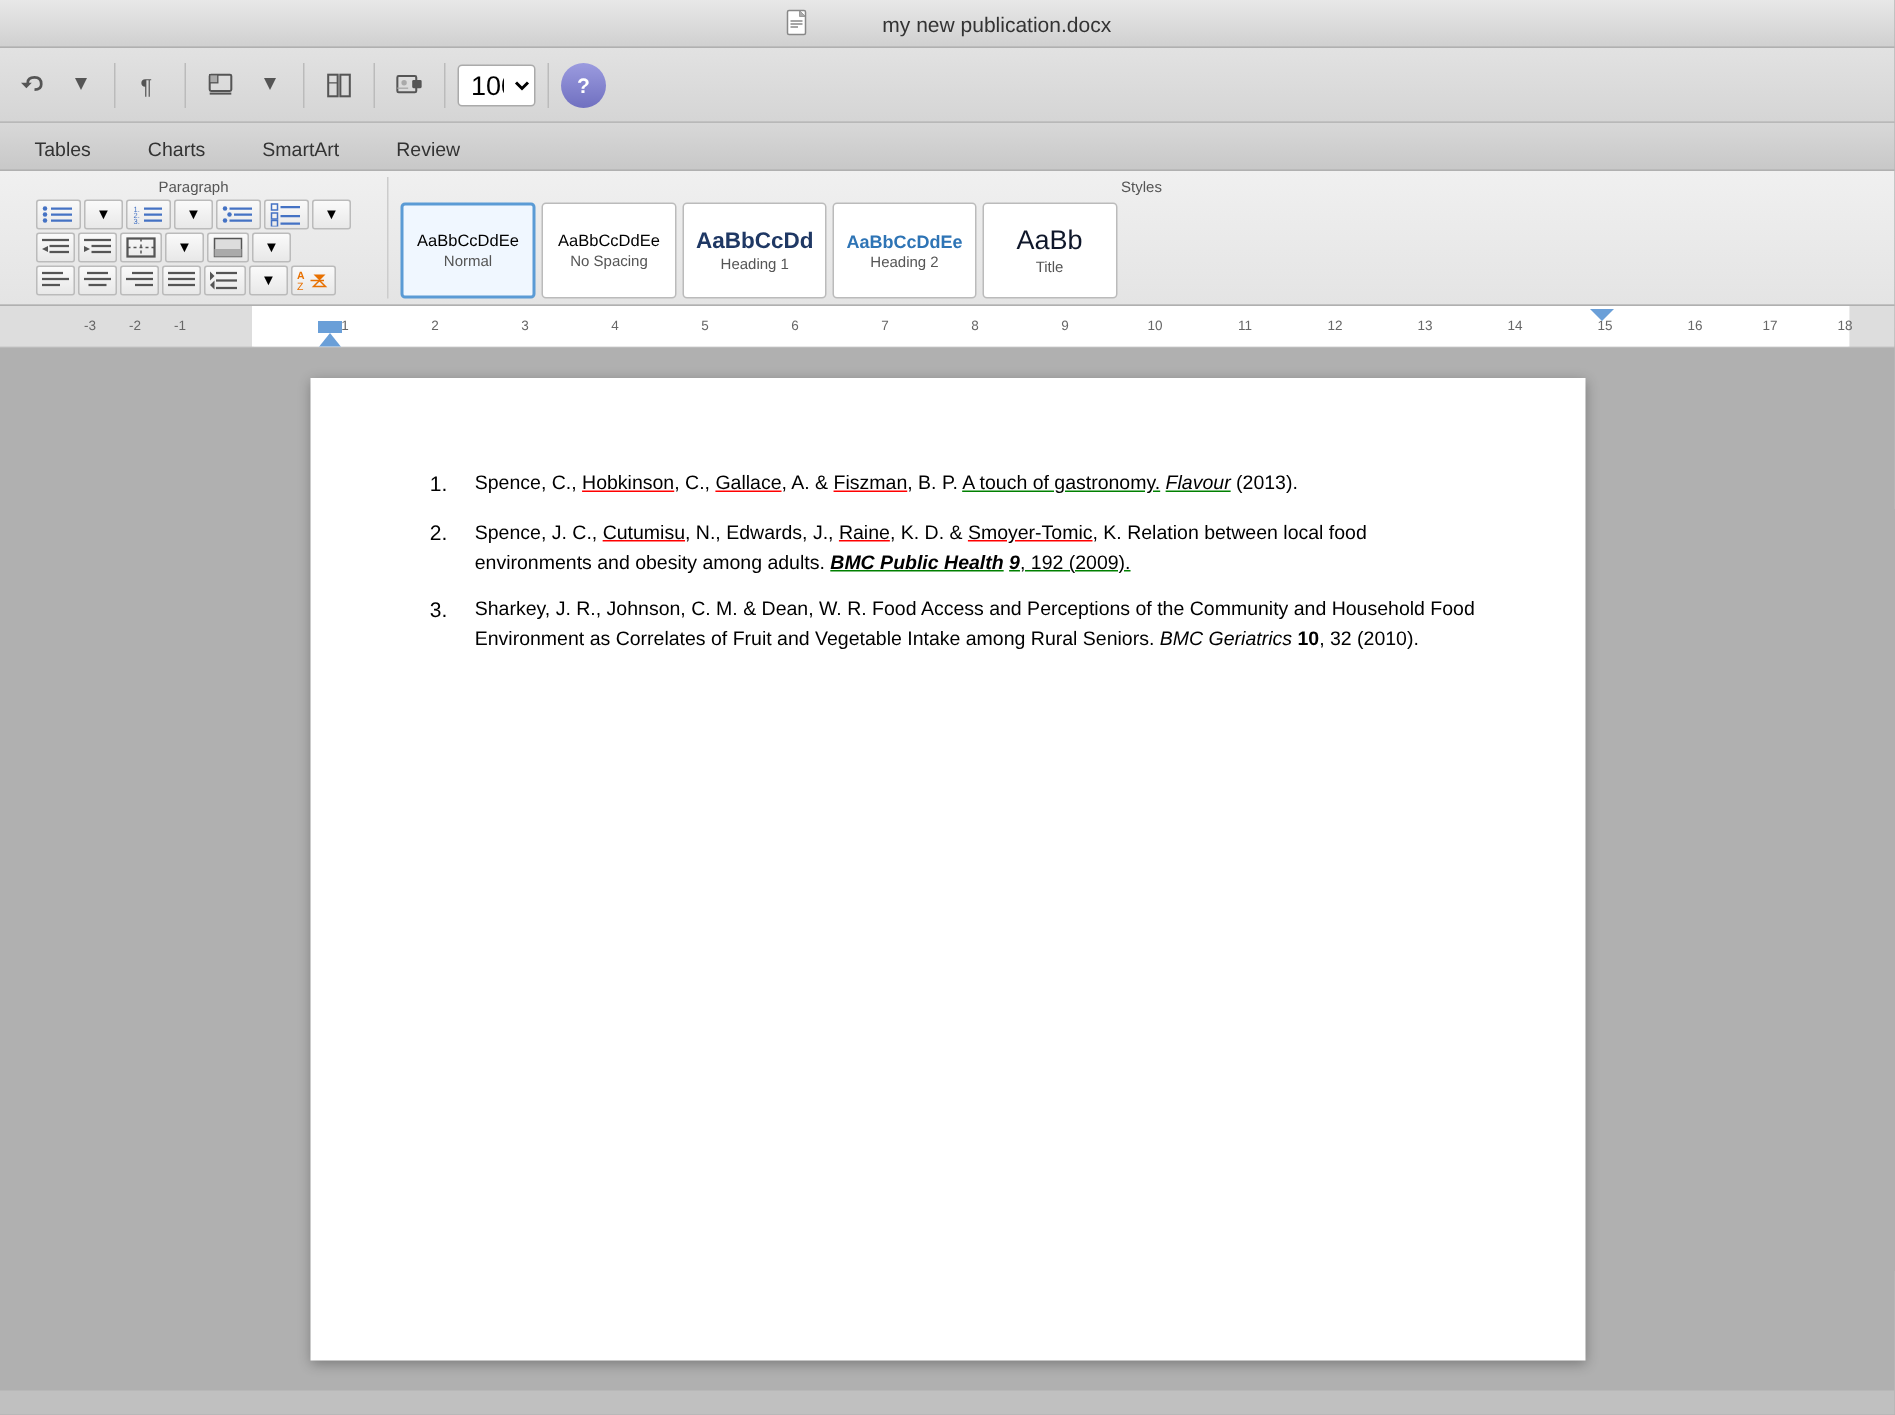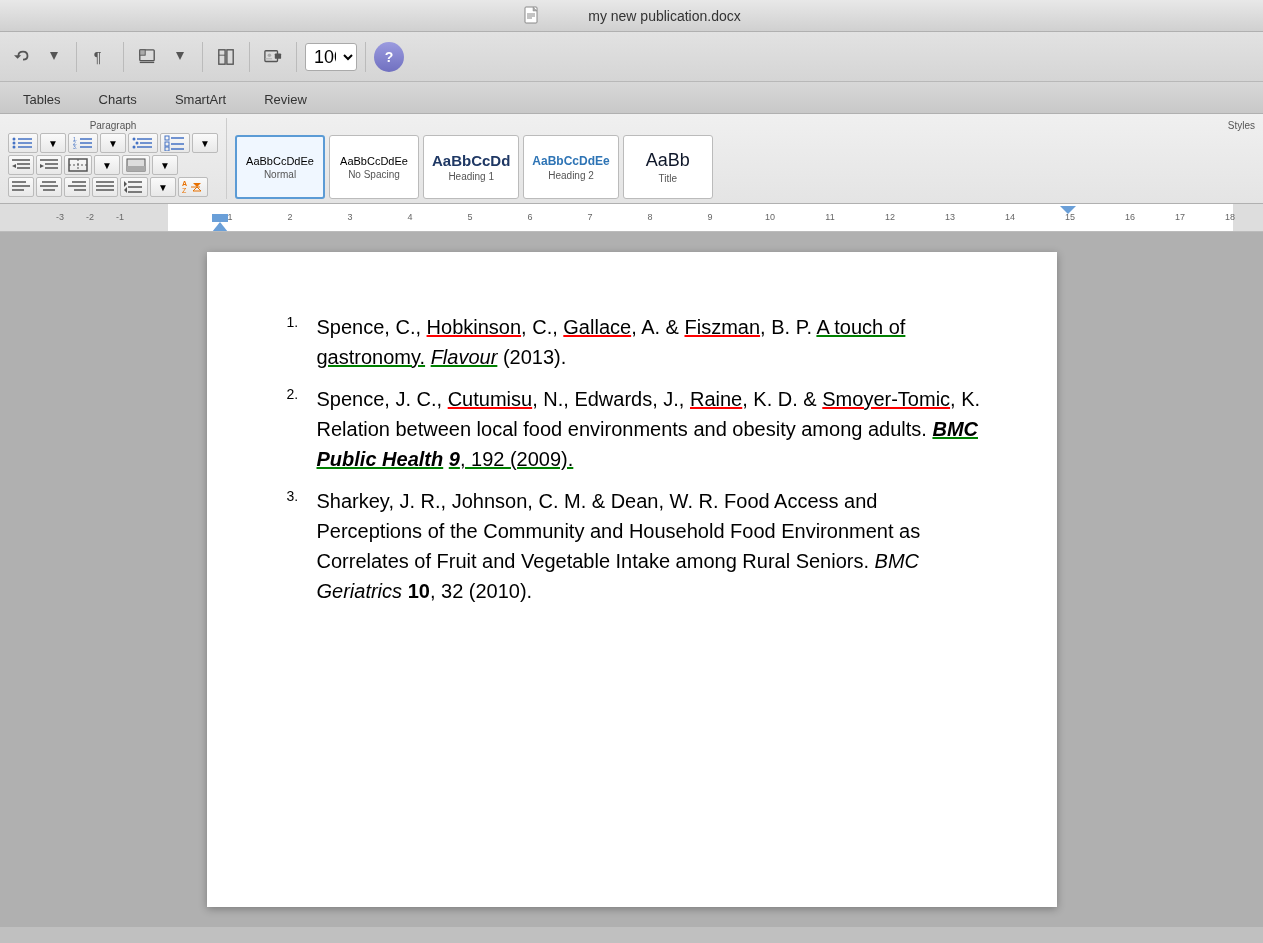--- a/index.html
+++ b/index.html
@@ -116,21 +116,21 @@
       background: linear-gradient(to bottom, #f0f0f0, #e4e4e4);
       border-bottom: 1px solid #b0b0b0;
       display: flex;
       padding: 4px 0;
     }
 
     
     .ribbon-section {
       display: flex;
       flex-direction: column;
-      padding: 0 8px;
+      padding: 0 24px;
       border-right: 1px solid #ccc;
       min-width: 200px;
     }
     .ribbon-section-label {
       text-align: center;
       font-size: 10px;
       color: #555;
       padding-top: 2px;
       margin-bottom: 2px;
     }
@@ -159,21 +159,21 @@
     }
 
     
     .styles-section {
       flex: 1;
       padding: 0 8px;
       display: flex;
       flex-direction: column;
     }
     .styles-section-label {
-      text-align: right;
+      text-align: center;
       font-size: 10px;
       color: #555;
       padding-top: 2px;
       margin-bottom: 4px;
     }
     .styles-gallery {
       display: flex;
       gap: 4px;
       align-items: stretch;
     }
@@ -279,21 +279,21 @@
     .references-header {
       font-weight: normal;
       margin-bottom: 12px;
     }
     .ref-num {
       min-width: 30px;
       font-size: 14px;
     }
     .ref-text {
       flex: 1;
-      font-size: 20px;
+      font-size: 13px;
       line-height: 1.5;
     }
 
     
     .icon-svg {
       width: 18px;
       height: 18px;
     }
 
     .undo-redo-group {

